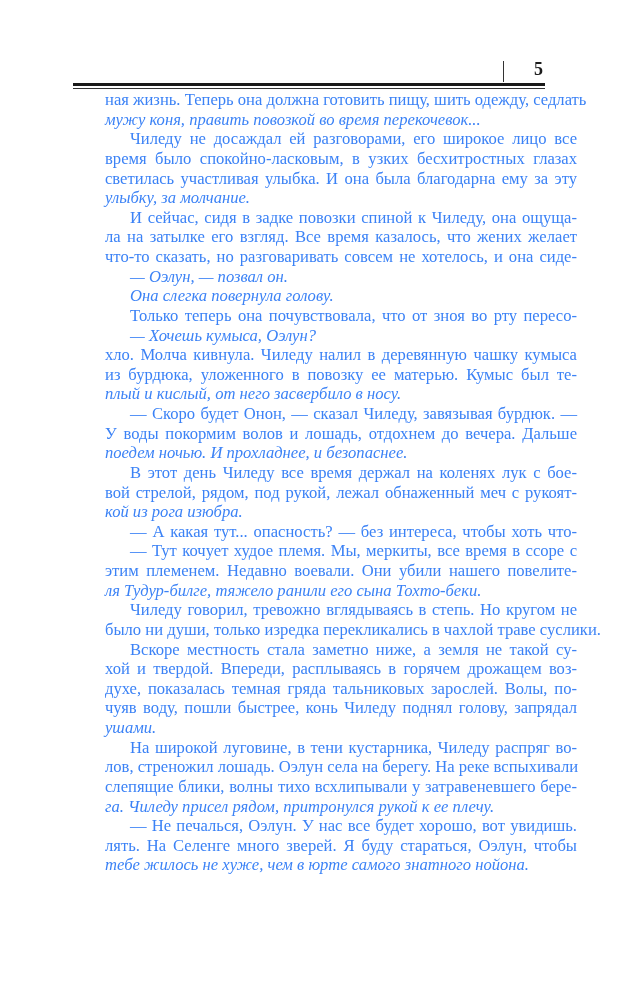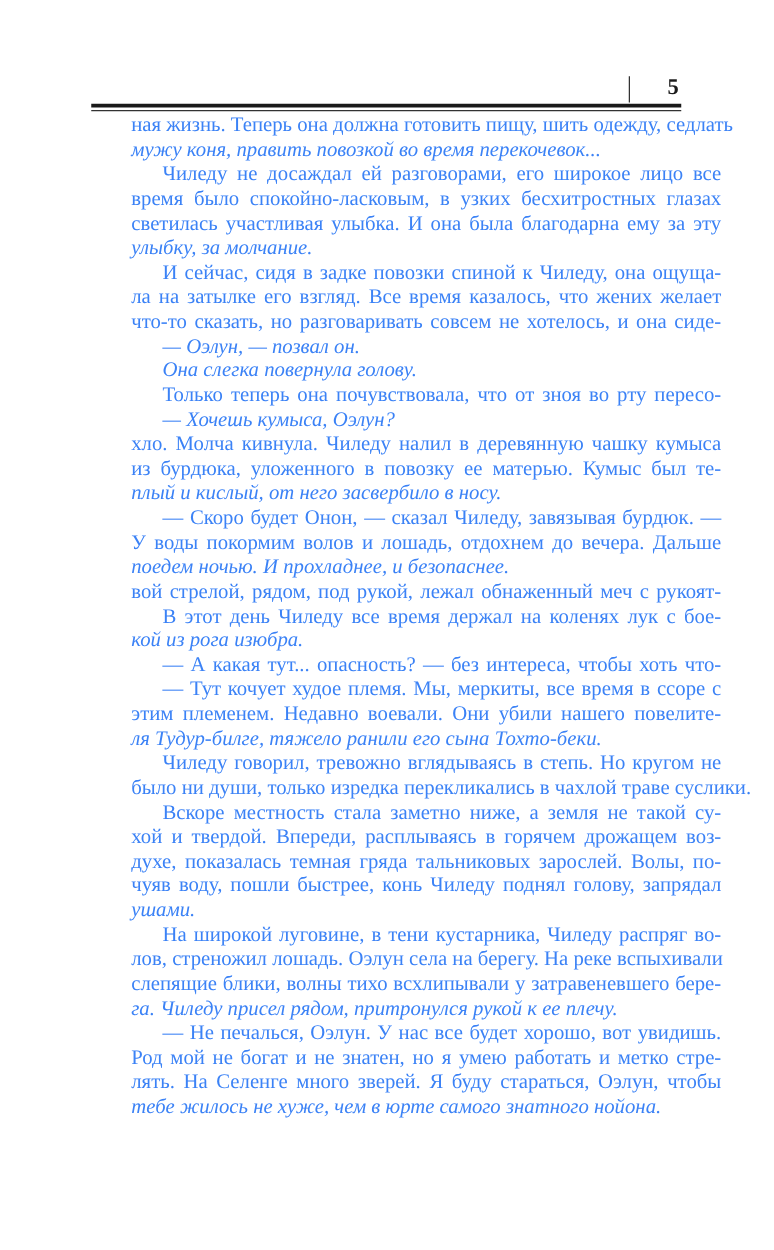--- a/index.html
+++ b/index.html
@@ -61,35 +61,34 @@
     <span class="line indent last">— Оэлун, — позвал он.</span>
     <span class="line indent last">Она слегка повернула голову.</span>
     <span class="line indent">Только теперь она почувствовала, что от зноя во рту пересо-</span>
     <span class="line indent last">— Хочешь кумыса, Оэлун?</span>
     <span class="line">хло. Молча кивнула. Чиледу налил в деревянную чашку кумыса</span>
     <span class="line">из бурдюка, уложенного в повозку ее матерью. Кумыс был те-</span>
     <span class="line last">плый и кислый, от него засвербило в носу.</span>
     <span class="line indent">— Скоро будет Онон, — сказал Чиледу, завязывая бурдюк. —</span>
     <span class="line">У воды покормим волов и лошадь, отдохнем до вечера. Дальше</span>
     <span class="line last">поедем ночью. И прохладнее, и безопаснее.</span>
+    <span class="line indent">В этот день Чиледу все время держал на коленях лук с бое-</span>
     <span class="line">вой стрелой, рядом, под рукой, лежал обнаженный меч с рукоят-</span>
-    <span class="line indent">В этот день Чиледу все время держал на коленях лук с бое-</span>
     <span class="line last">кой из рога изюбра.</span>
     <span class="line indent">— А какая тут... опасность? — без интереса, чтобы хоть что-</span>
     <span class="line indent">— Тут кочует худое племя. Мы, меркиты, все время в ссоре с</span>
     <span class="line">этим племенем. Недавно воевали. Они убили нашего повелите-</span>
     <span class="line last">ля Тудур-билге, тяжело ранили его сына Тохто-беки.</span>
     <span class="line indent">Чиледу говорил, тревожно вглядываясь в степь. Но кругом не</span>
     <span class="line">было ни души, только изредка перекликались в чахлой траве суслики.</span>
     <span class="line indent">Вскоре местность стала заметно ниже, а земля не такой су-</span>
     <span class="line">хой и твердой. Впереди, расплываясь в горячем дрожащем воз-</span>
     <span class="line">духе, показалась темная гряда тальниковых зарослей. Волы, по-</span>
     <span class="line">чуяв воду, пошли быстрее, конь Чиледу поднял голову, запрядал</span>
     <span class="line last">ушами.</span>
     <span class="line indent">На широкой луговине, в тени кустарника, Чиледу распряг во-</span>
     <span class="line">лов, стреножил лошадь. Оэлун села на берегу. На реке вспыхивали</span>
     <span class="line">слепящие блики, волны тихо всхлипывали у затравеневшего бере-</span>
     <span class="line last">га. Чиледу присел рядом, притронулся рукой к ее плечу.</span>
     <span class="line indent">— Не печалься, Оэлун. У нас все будет хорошо, вот увидишь.</span>
-    <span class="line">Род мой не богат и не знатен, но я умею работать и метко стре-</span>
     <span class="line">лять. На Селенге много зверей. Я буду стараться, Оэлун, чтобы</span>
     <span class="line last">тебе жилось не хуже, чем в юрте самого знатного нойона.</span>
   </div>
 
 </body></html>

